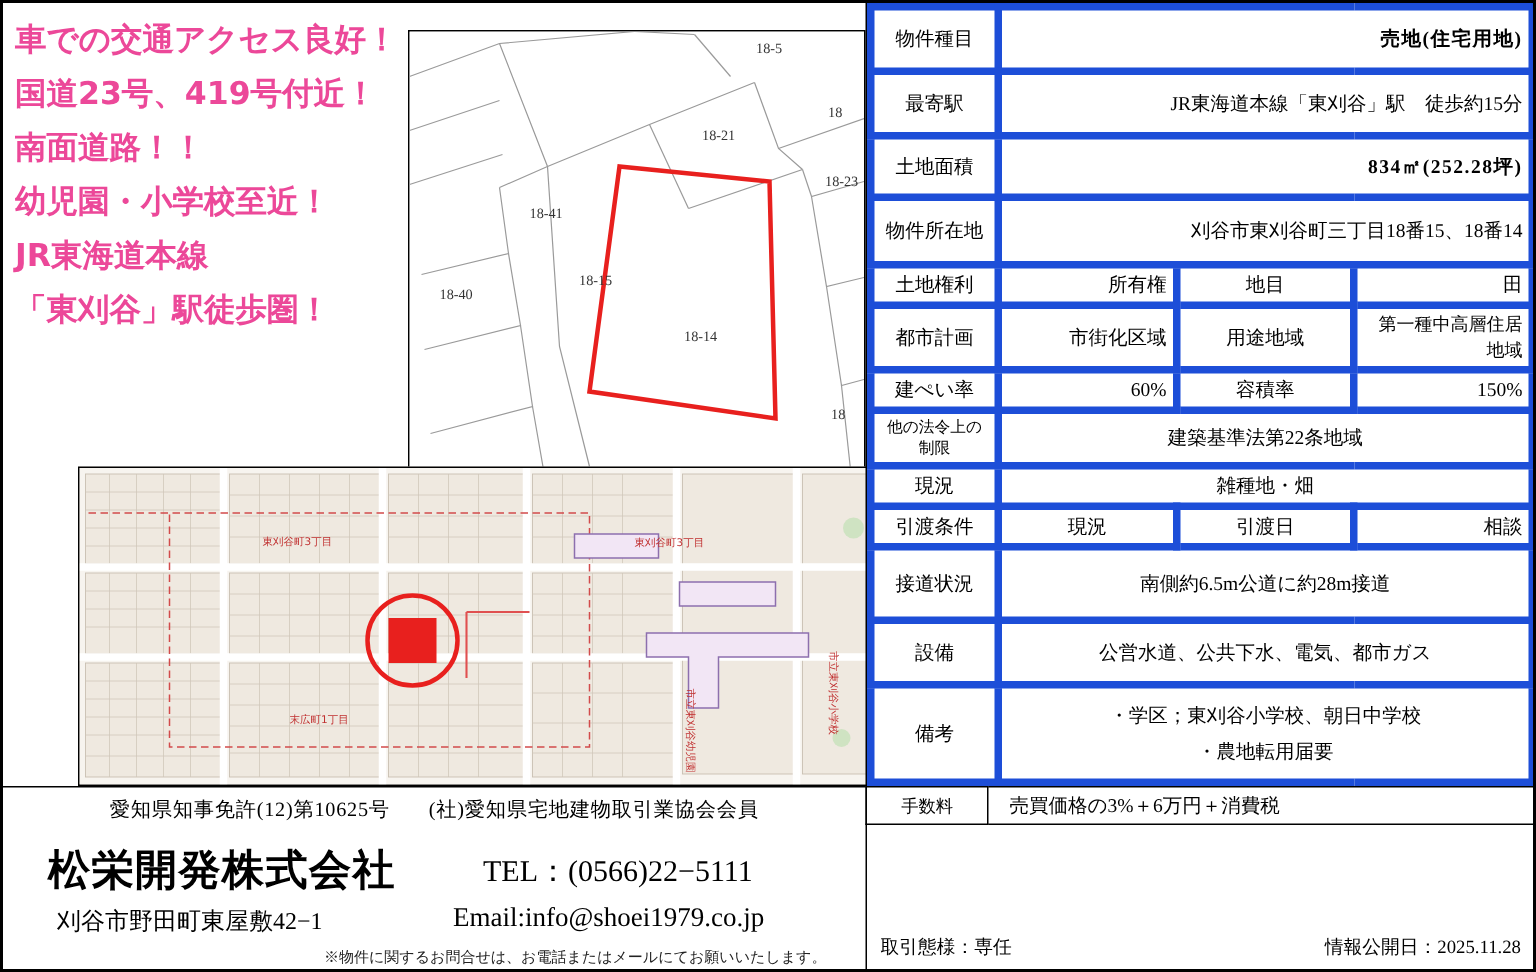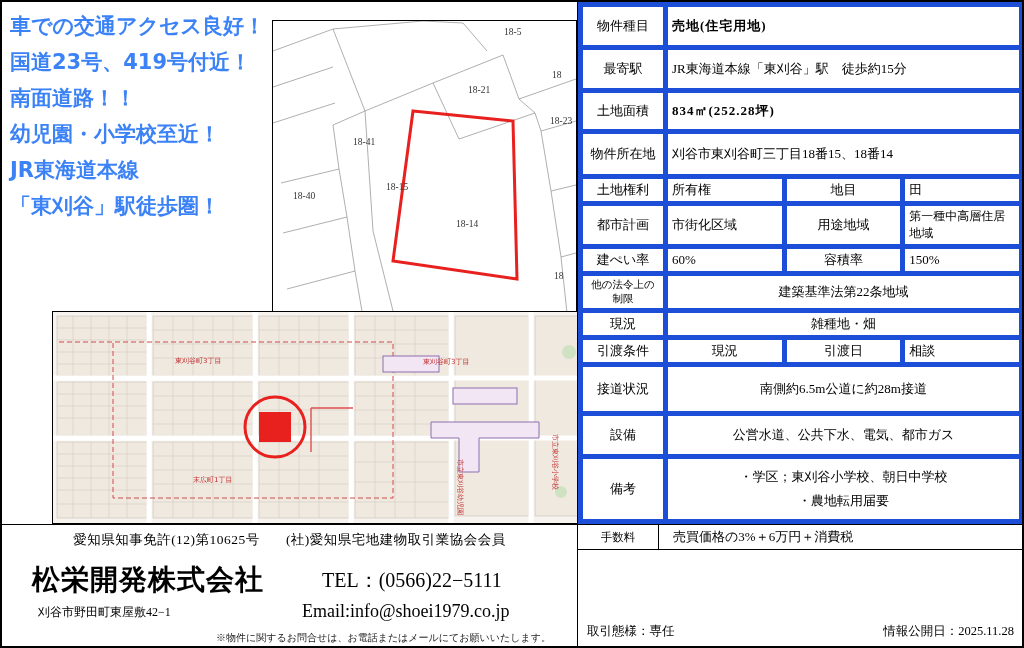--- a/index.html
+++ b/index.html
@@ -4,49 +4,49 @@
 <style>
   html,body{margin:0;padding:0;background:#fff;}
   body{font-family:"Liberation Serif", serif;}
   #page{position:relative;width:1024px;height:648px;background:#fff;box-sizing:border-box;border:2px solid #000;overflow:hidden;}
 
   
   #left{position:absolute;left:0;top:0;width:575px;height:644px;box-sizing:border-box;}
 
   
   #catch{position:absolute;left:8px;top:6px;width:262px;height:290px;}
-  .catch-line{color:#3b82f6;font-weight:bold;font-size:21px;line-height:36px;letter-spacing:0px;white-space:nowrap;font-family:"DejaVu Sans", sans-serif;}
+  .catch-line{color:#ec4899;font-weight:bold;font-size:21px;line-height:36px;letter-spacing:0px;white-space:nowrap;font-family:"DejaVu Sans", sans-serif;}
 
   
   #plot{position:absolute;left:270px;top:4px;width:303px;height:303px;border:1px solid #000;background:#fff;overflow:hidden;margin-top:14px;}
   #plot svg{display:block;}
   .pl-lbl{font-size:9.5px;fill:#333;font-family:"Liberation Serif", serif;}
 
   
   #map{position:absolute;left:8px;top:309px;width:561px;height:211px;border:1px solid #000;background:#f6f2ec;overflow:hidden;margin-left:42px;}
   #map svg{display:block;}
   .mp-lbl{font-size:7px;fill:#c03030;font-family:"DejaVu Sans", sans-serif;}
 
   
   #company{position:absolute;left:0px;top:522px;width:575px;height:122px;border-top:1px solid #000;box-sizing:border-box;}
   #lic{text-align:center;font-size:13.5px;padding-top:6px;letter-spacing:.5px;}
   #lic span{display:inline-block;}
   #lic .sp{display:inline-block;width:26px;}
   #cname{position:absolute;left:30px;top:36px;font-size:28px;font-weight:bold;letter-spacing:1px;}
-  #addr{position:absolute;left:36px;top:79px;font-size:12px;}
+  #addr{position:absolute;left:36px;top:79px;font-size:16px;}
   #tel{position:absolute;left:320px;top:42px;font-size:20px;letter-spacing:0px;}
   #mail{position:absolute;left:300px;top:76px;font-size:18px;}
   #note{position:absolute;left:214px;top:106px;font-size:10px;color:#222;}
 
   
   #right{position:absolute;left:575px;top:0;width:447px;height:644px;border-left:1px solid #000;box-sizing:border-box;}
   table.spec{border-collapse:collapse;width:100%;table-layout:fixed;}
   table.spec td{border:5px solid #1d4ed8;font-size:13px;padding:2px 4px;vertical-align:middle;}
   td.hd{width:72px;text-align:center;font-size:11.5px;letter-spacing:0px;background:#fff;}
-  td.vl{text-align:left;}
+  td.vl{text-align:right;}
   td.vl-l{text-align:center;padding-left:14px;}
   .big{font-size:19px;font-weight:bold;letter-spacing:1px;}
   .mid{font-size:15px;}
   .price{font-size:18px;}
   .sub{font-size:12px;}
 
   
   #fee{position:absolute;left:575px;top:522px;width:447px;height:122px;box-sizing:border-box;}
   #fee table{border-collapse:collapse;width:100%;table-layout:fixed;}
   #fee td{border:1px solid #000;font-size:13px;padding:3px 4px;}

